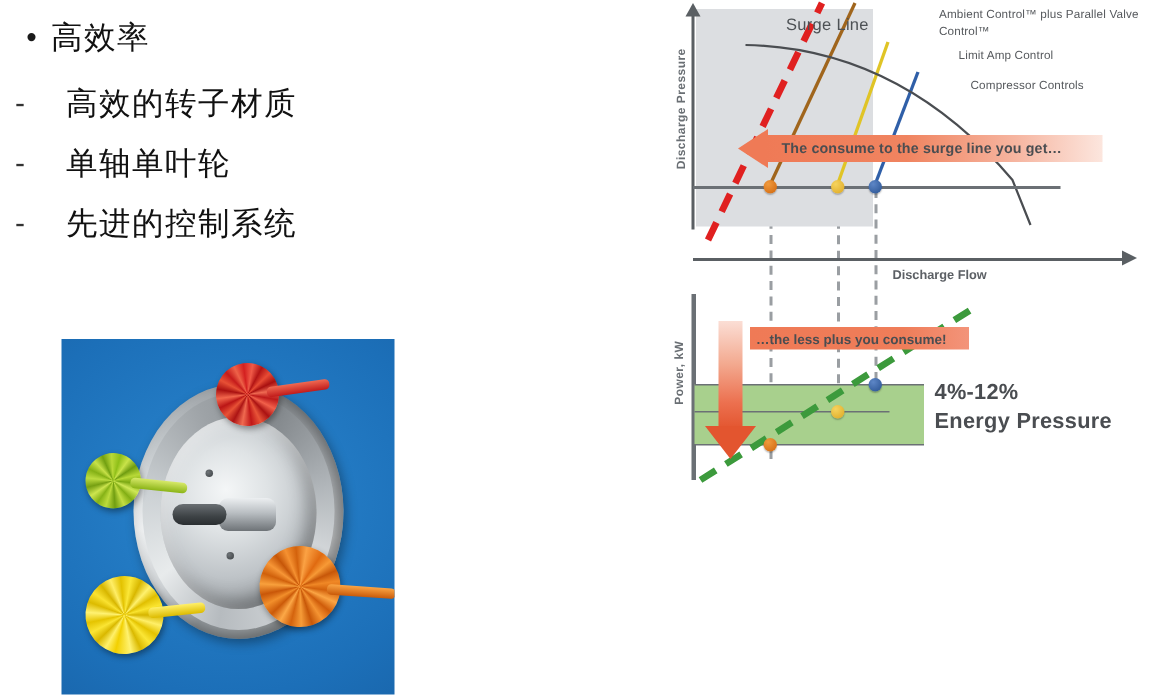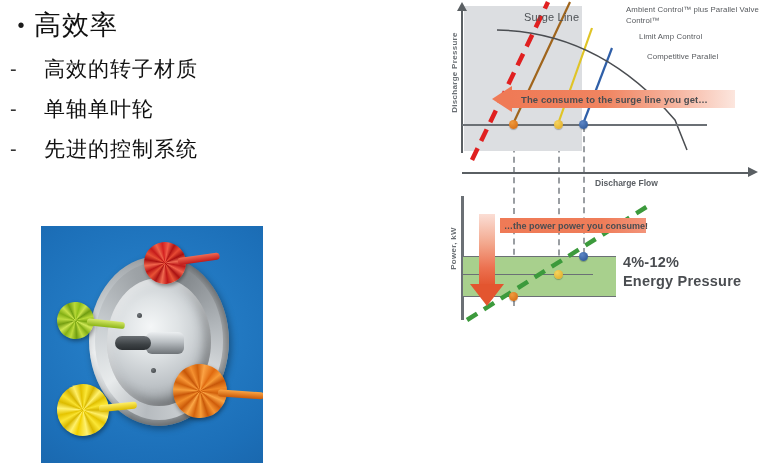--- a/index.html
+++ b/index.html
@@ -12,21 +12,21 @@
   .stage{position:absolute;left:0;top:0;width:779px;height:463px;}
 
   
   .bullets{position:absolute;left:0;top:0;width:430px;height:210px;}
   .b-row{display:flex;align-items:flex-start;}
   .b-main{position:absolute;left:8px;top:5px;}
   .b-main .mk{
     width:26px;font-size:20px;line-height:40px;color:#1a1a1a;text-align:center;
   }
   .b-main .tx{
-    font-size:27px;line-height:40px;color:#111;letter-spacing:1px;
+    font-size:21px;line-height:40px;color:#111;letter-spacing:1px;
     font-family:"DejaVu Sans","Liberation Sans",sans-serif;font-weight:400;
   }
   .b-sub{position:absolute;left:8px;}
   .b-sub .mk{
     width:34px;font-size:20px;line-height:34px;color:#333;text-align:left;padding-left:2px;
   }
   .b-sub .tx{
     font-size:21px;line-height:34px;color:#111;letter-spacing:1px;
     font-family:"DejaVu Sans","Liberation Sans",sans-serif;
   }
@@ -288,21 +288,21 @@
       </svg>
 
       <div class="ct-baseline"></div>
       <div class="ct-xaxis"></div>
       <div class="ct-xarrow"></div>
       <div class="ct-xlabel">Discharge Flow</div>
       <div class="ct-surge-label">Surge Line</div>
 
       <div class="leg" id="leg0">Ambient Control™ plus Parallel Valve Control™</div>
       <div class="leg" id="leg1">Limit Amp Control</div>
-      <div class="leg" id="leg2">Competitive Parallel</div>
+      <div class="leg" id="leg2">Compressor Controls</div>
 
       <div class="ct-dot" style="left:69px;background:radial-gradient(circle at 35% 30%,#f09a3e,#cf650c);"></div>
       <div class="ct-dot" style="left:114px;background:radial-gradient(circle at 35% 30%,#f6d35e,#dca722);"></div>
       <div class="ct-dot" style="left:139px;background:radial-gradient(circle at 35% 30%,#5d86c6,#27508f);"></div>
 
       <div class="banner-arrow"></div>
       <div class="banner"></div>
       <div class="banner-txt">The consume to the surge line you get…</div>
     </div>
 
@@ -321,21 +321,21 @@
       </svg>
 
       <div class="cb-redarrow-stem"></div>
       <div class="cb-redarrow-head"></div>
 
       <div class="cb-dot" style="left:69px;top:96px;background:radial-gradient(circle at 35% 30%,#f09a3e,#cf650c);"></div>
       <div class="cb-dot" style="left:114px;top:74px;background:radial-gradient(circle at 35% 30%,#f6d35e,#dca722);"></div>
       <div class="cb-dot" style="left:139px;top:56px;background:radial-gradient(circle at 35% 30%,#5d86c6,#27508f);"></div>
 
       <div class="cb-banner"></div>
-      <div class="cb-banner-txt">…the power power you consume!</div>
+      <div class="cb-banner-txt">…the less plus you consume!</div>
 
       <div class="cb-save">
         <div>4%-12%</div>
         <div>Energy Pressure</div>
       </div>
     </div>
 
   </div>
 </div>
 

